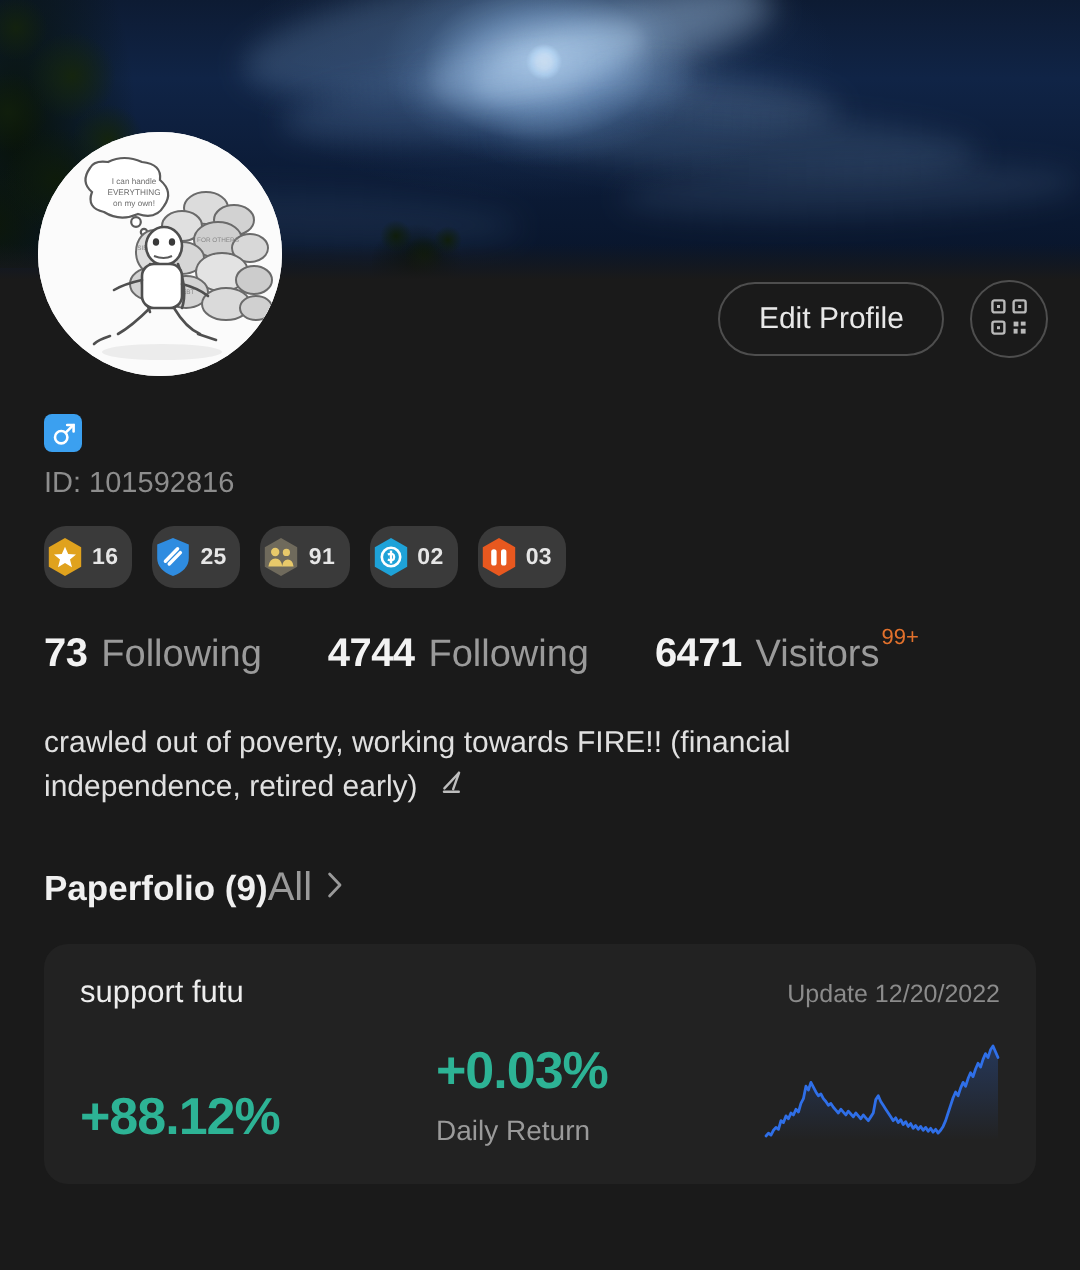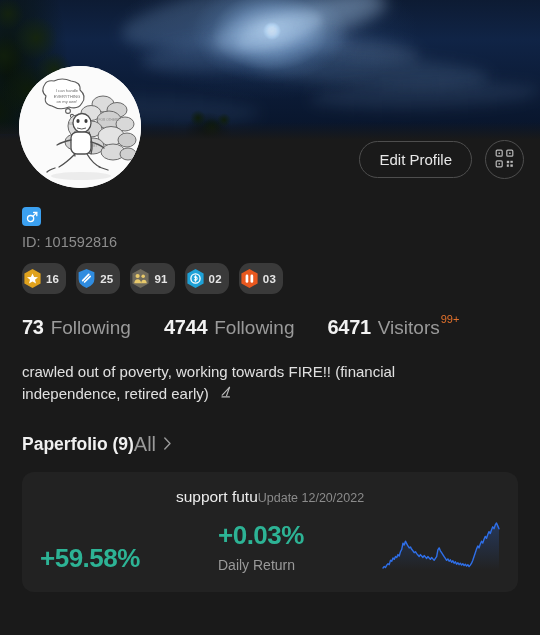--- a/index.html
+++ b/index.html
@@ -259,21 +259,21 @@
     margin: 16px 22px 0 22px;
     background: #222222;
     border-radius: 12px;
     padding: 16px 18px 19px 18px;
     position: relative;
     cursor: pointer;
   }
   .card-top {
     display: flex;
     align-items: baseline;
-    justify-content: center;
+    justify-content: space-between;
   }
   .card-name {
     font-size: 15.5px;
     color: #ededed;
   }
   .card-update {
     font-size: 12.5px;
     color: #8b8b8b;
   }
   .card-metrics {
@@ -523,21 +523,21 @@
 
     </div>
 
     <div class="card">
       <div class="card-top">
         <span class="card-name">support futu</span>
         <span class="card-update">Update 12/20/2022</span>
       </div>
       <div class="card-metrics">
         <div class="metric m1">
-          <div class="mv">+59.58%</div>
+          <div class="mv">+88.12%</div>
         </div>
         <div class="metric m2">
           <div class="mv">+0.03%</div>
           <div class="ml">Daily Return</div>
         </div>
         <div class="spark">
           <svg id="sparkline" width="118" height="52" viewBox="0 0 118 52" xmlns="http://www.w3.org/2000/svg">
             <defs>
               <linearGradient id="sparkFill" x1="0" y1="0" x2="0" y2="1">
                 <stop offset="0%" stop-color="#2f6fe8" stop-opacity="0.28"></stop>

